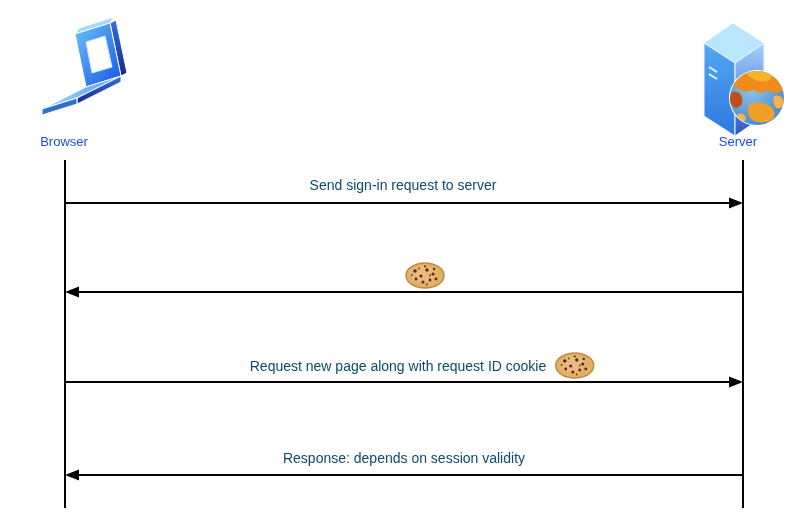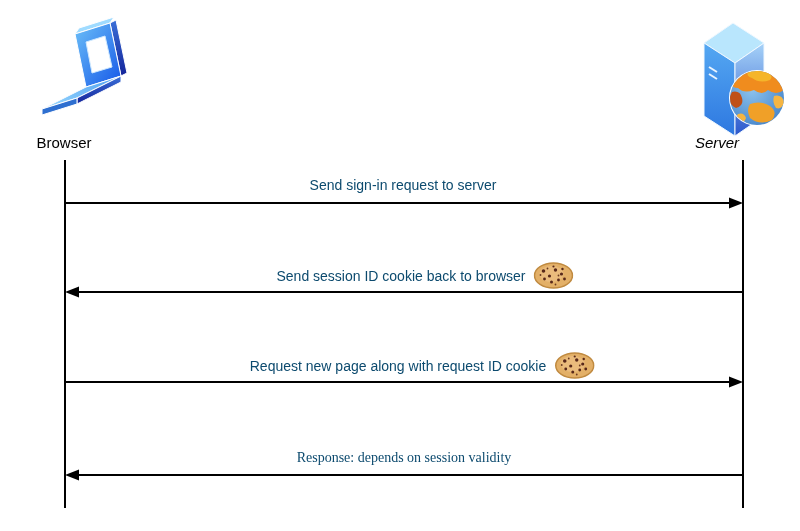--- a/index.html
+++ b/index.html
@@ -2,36 +2,36 @@
 <html><head>
 <meta charset="utf-8">
 <style>
   html,body{margin:0;padding:0;background:#fff;}
   #stage{
     position:relative;width:800px;height:531px;background:#ffffff;
     font-family:"Liberation Sans", sans-serif;color:#000;overflow:hidden;
   }
   .actor-label{
     position:absolute;transform:translateX(-50%);
-    font-size:15px;color:#000000;white-space:nowrap;
+    font-size:13px;color:#1d4ed8;white-space:nowrap;
   }
   .lifeline{
     position:absolute;width:2px;background:#000;
   }
   #browser-lifeline{left:64px;top:160px;height:348px;}
   #server-lifeline{left:742px;top:160px;height:348px;}
   .msg-label{
     position:absolute;transform:translateX(-50%);
     display:flex;align-items:center;gap:8px;
     font-size:14px;color:#0c4a6e;white-space:nowrap;
   }
   #msg1{left:403px;top:177px;}
   #msg2{left:425px;top:262px;}
   #msg3{left:422px;top:352px;}
-  #msg4{left:404px;top:450px;font-family:Liberation Serif, serif;}
+  #msg4{left:404px;top:450px;}
   #arrow-layer{position:absolute;left:0;top:0;}
   .icon-wrap{position:absolute;}
   #browser-icon-wrap{left:16px;top:8px;}
   #server-icon-wrap{left:690px;top:12px;}
 </style>
 </head>
 <body>
 
 <div id="stage">
 
@@ -107,21 +107,21 @@
           <path d="M40,70 Q50,58 64,60 Q74,56 84,64 Q93,70 94,78 Q86,84 78,78 Q72,84 64,78 Q54,82 48,76 Q42,76 40,70 Z" fill="#f08c1e"></path>
           <path d="M58,60 Q68,54 78,60 Q84,64 80,68 Q70,72 62,66 Q56,64 58,60 Z" fill="#f5b52a"></path>
           <path d="M42,80 Q50,78 52,86 Q54,94 46,96 Q38,92 40,84 Z" fill="#c05018"></path>
           <path d="M60,92 Q70,88 80,94 Q88,100 82,108 Q70,114 60,106 Q56,98 60,92 Z" fill="#f0a028"></path>
           <path d="M48,102 Q54,100 56,106 Q54,112 48,110 Q44,106 48,102 Z" fill="#f5b542"></path>
           <path d="M84,84 Q92,82 94,90 Q92,98 86,96 Q82,90 84,84 Z" fill="#f5b542"></path>
         </g>
       </g>
     </svg>
   </div>
-  <div class="actor-label" style="left:717px;top:134px;font-style:italic;">Server</div>
+  <div class="actor-label" style="left:738px;top:134px;">Server</div>
 
   <div class="lifeline" id="browser-lifeline"></div>
   <div class="lifeline" id="server-lifeline"></div>
 
   <svg id="arrow-layer" width="800" height="531" viewBox="0 0 800 531">
     <g>
       <line x1="66" y1="203" x2="731" y2="203" stroke="#000" stroke-width="2"></line>
       <polygon points="743,203 729,197.5 729,208.5" fill="#000"></polygon>
     </g>
     <g>
@@ -136,21 +136,20 @@
       <line x1="79" y1="475" x2="742" y2="475" stroke="#000" stroke-width="2"></line>
       <polygon points="65,475 79,469.5 79,480.5" fill="#000"></polygon>
     </g>
   </svg>
 
   <div class="msg-label" id="msg1">
     <span>Send sign-in request to server</span>
   </div>
 
   <div class="msg-label" id="msg2">
-    <span>Send session ID cookie back to browser</span>
     <svg width="40" height="27" viewBox="0 0 40 27">
       <ellipse cx="20" cy="13.5" rx="19" ry="12.5" fill="#e3b068" stroke="#c08a40" stroke-width="1.5"></ellipse>
       <ellipse cx="18" cy="12" rx="12" ry="8" fill="#ecc084" opacity="0.7"></ellipse>
       <circle cx="10" cy="9" r="1.8" fill="#58281a"></circle>
       <circle cx="16" cy="14" r="1.6" fill="#58281a"></circle>
       <circle cx="22" cy="8" r="1.7" fill="#58281a"></circle>
       <circle cx="28" cy="12" r="1.6" fill="#58281a"></circle>
       <circle cx="31" cy="17" r="1.4" fill="#58281a"></circle>
       <circle cx="18" cy="20" r="1.5" fill="#58281a"></circle>
       <circle cx="25" cy="18" r="1.4" fill="#58281a"></circle>

